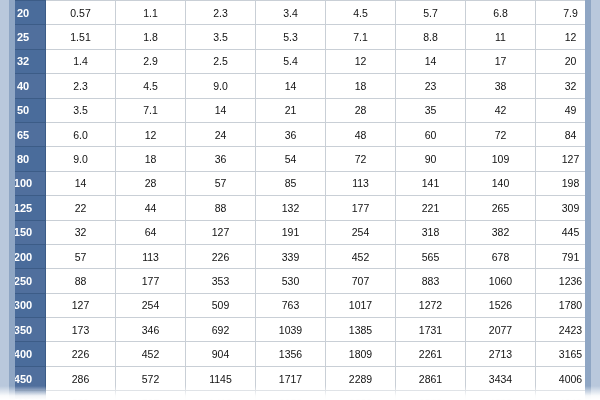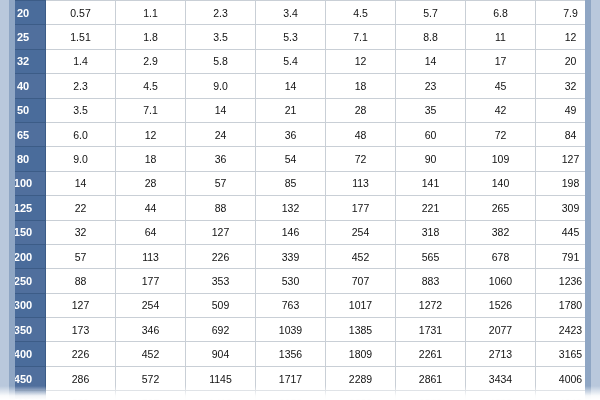--- a/index.html
+++ b/index.html
@@ -114,36 +114,36 @@
           <td class="datacell">5.3</td>
           <td class="datacell">7.1</td>
           <td class="datacell">8.8</td>
           <td class="datacell">11</td>
           <td class="datacell">12</td>
         </tr>
         <tr>
           <td class="rowhead">32</td>
           <td class="datacell">1.4</td>
           <td class="datacell">2.9</td>
-          <td class="datacell">5.8</td>
+          <td class="datacell">2.5</td>
           <td class="datacell">5.4</td>
           <td class="datacell">12</td>
           <td class="datacell">14</td>
           <td class="datacell">17</td>
           <td class="datacell">20</td>
         </tr>
         <tr class="alt">
           <td class="rowhead">40</td>
           <td class="datacell">2.3</td>
           <td class="datacell">4.5</td>
           <td class="datacell">9.0</td>
           <td class="datacell">14</td>
           <td class="datacell">18</td>
           <td class="datacell">23</td>
-          <td class="datacell">45</td>
+          <td class="datacell">38</td>
           <td class="datacell">32</td>
         </tr>
         <tr>
           <td class="rowhead">50</td>
           <td class="datacell">3.5</td>
           <td class="datacell">7.1</td>
           <td class="datacell">14</td>
           <td class="datacell">21</td>
           <td class="datacell">28</td>
           <td class="datacell">35</td>
@@ -192,21 +192,21 @@
           <td class="datacell">177</td>
           <td class="datacell">221</td>
           <td class="datacell">265</td>
           <td class="datacell">309</td>
         </tr>
         <tr class="alt">
           <td class="rowhead">150</td>
           <td class="datacell">32</td>
           <td class="datacell">64</td>
           <td class="datacell">127</td>
-          <td class="datacell">146</td>
+          <td class="datacell">191</td>
           <td class="datacell">254</td>
           <td class="datacell">318</td>
           <td class="datacell">382</td>
           <td class="datacell">445</td>
         </tr>
         <tr>
           <td class="rowhead">200</td>
           <td class="datacell">57</td>
           <td class="datacell">113</td>
           <td class="datacell">226</td>

